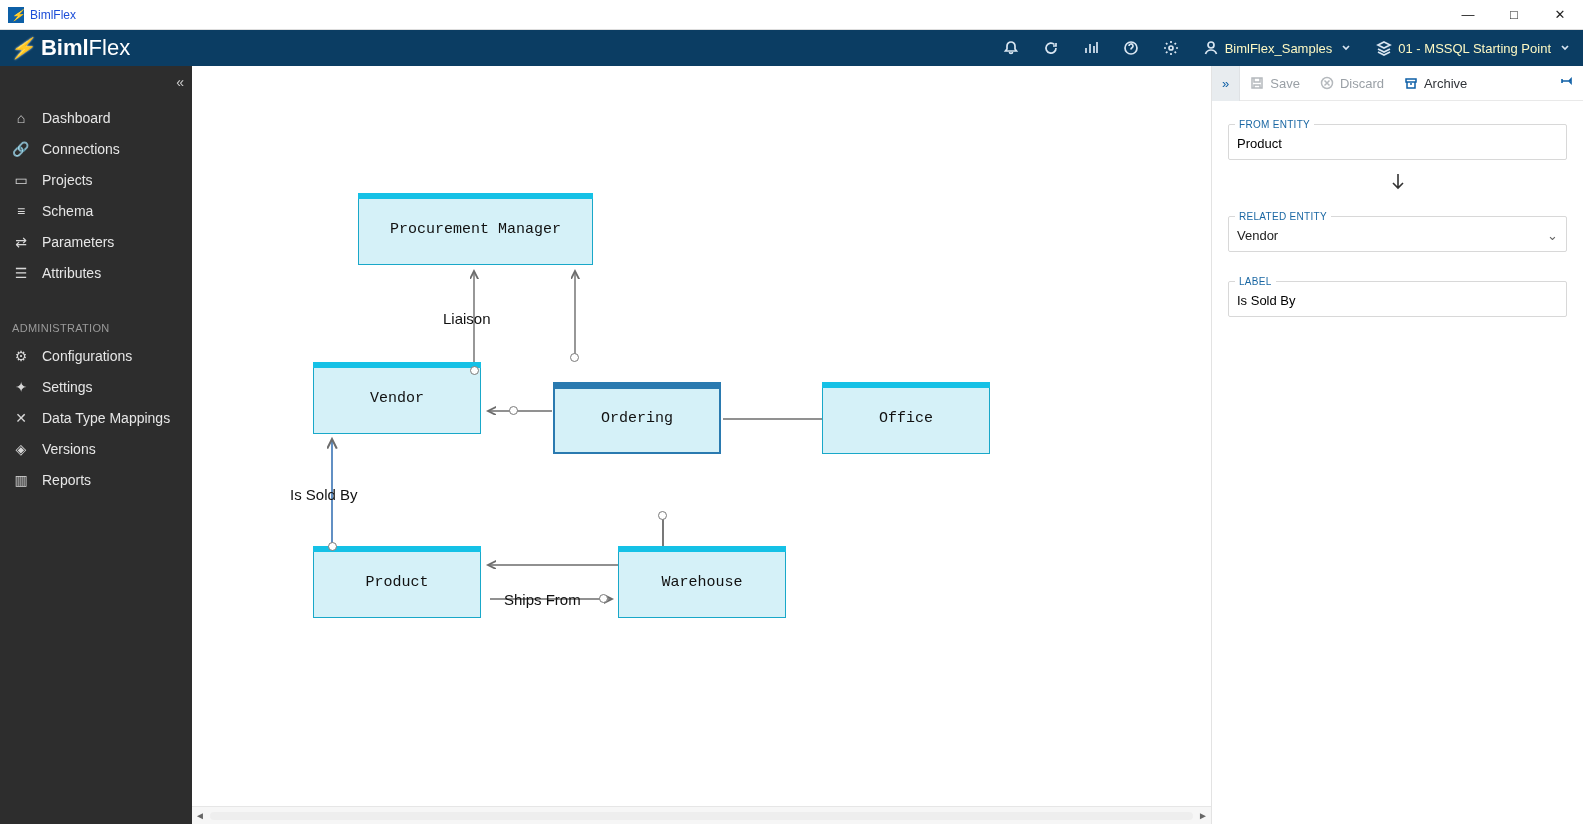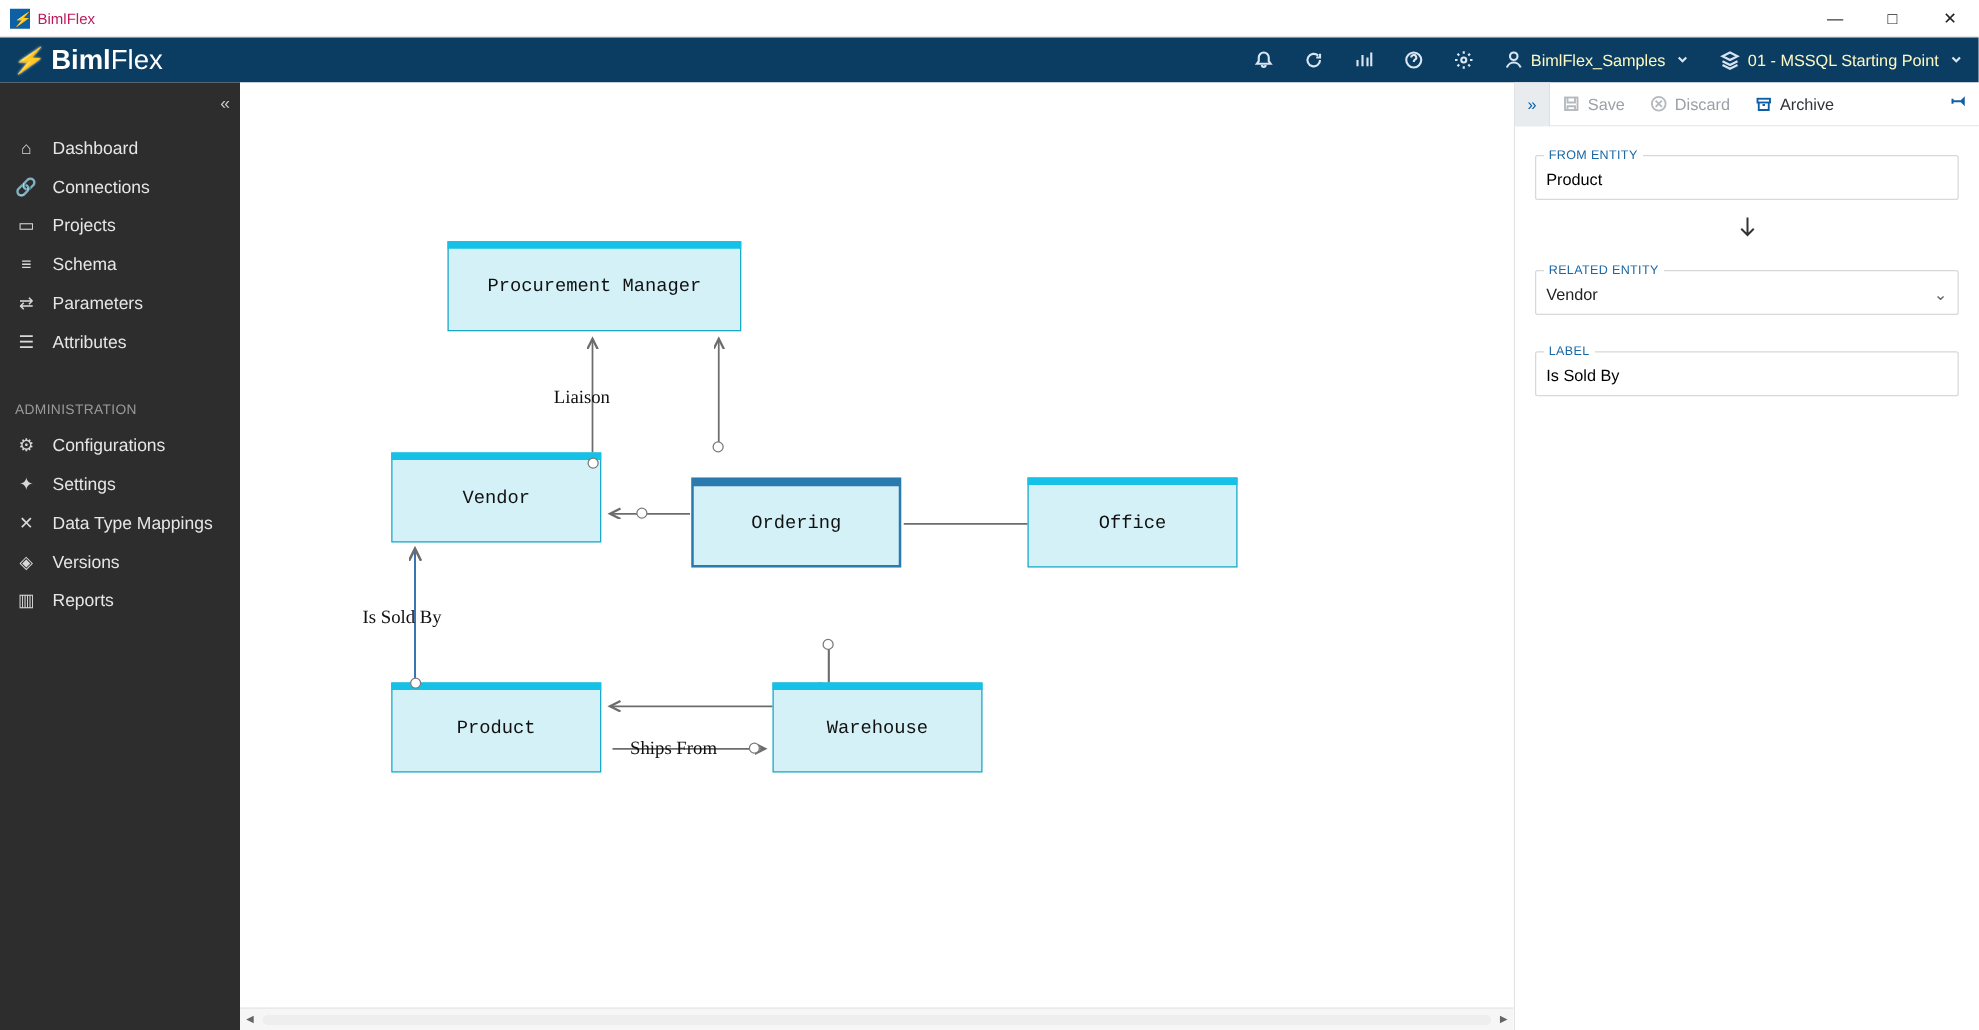--- a/index.html
+++ b/index.html
@@ -1,20 +1,20 @@
 <!DOCTYPE html>
 <html><head>
 <meta charset="utf-8">
 <style>
 * { box-sizing: border-box; margin: 0; padding: 0; }
 html, body { width: 1583px; height: 824px; font-family: "Segoe UI", Arial, sans-serif; overflow: hidden; background:#fff; }
 .titlebar { height: 30px; background:#fff; display:flex; align-items:center; border-bottom:1px solid #ddd; }
 .titlebar .logo-sq { width:16px; height:16px; margin:0 6px 0 8px; background:#0d5fa6; position:relative;}
 .titlebar .logo-sq span{ position:absolute; left:3px; top:2px; color:#fff; font-size:11px; font-weight:bold; font-style:italic;}
-.titlebar .title { font-size:12px; color:#be185d; }
+.titlebar .title { font-size:12px; color:#1d4ed8; }
 .titlebar .ctrls { margin-left:auto; display:flex; }
 .titlebar .ctrls div { width:46px; height:30px; display:flex; align-items:center; justify-content:center; font-size:13px; color:#222;}
 .appbar { height:36px; background:#0b3d63; display:flex; align-items:center; color:#fff; }
 .appbar .brand { display:flex; align-items:center; padding-left:10px; font-size:22px; font-weight:600;}
 .appbar .brand .bolt{ font-style:italic; font-size:20px; margin-right:6px; color:#ff6a00; text-shadow:0 0 2px #fff; }
 .appbar .brand .thin{font-weight:300;}
 .appbar .spacer{flex:1;}
 .appbar .icn{ width:40px; height:36px; display:flex; align-items:center; justify-content:center; color:#d9e6f2; cursor:pointer; }
 .appbar .dd { display:flex; align-items:center; padding:0 12px; height:36px; cursor:pointer; color:#fef9c3;}
 .appbar .dd .lbl{ font-size:13px; margin:0 8px 0 6px;}
@@ -26,21 +26,21 @@
 .sidebar .sect.first{ padding-top:36px;}
 .sidebar .grp-label{ font-size:11px; color:#9a9a9a; letter-spacing:0.3px; padding:6px 12px; }
 .sidebar .item { display:flex; align-items:center; height:31px; padding:0 12px; cursor:pointer; gap:12px; }
 .sidebar .item .ic{ width:18px; display:flex; justify-content:center; color:#d8d8d8; }
 .canvas { flex:1; position:relative; background:#fff; overflow:hidden;}
 .canvas svg.lines{ position:absolute; left:0; top:0; }
 .node { position:absolute; border:1.5px solid #19a8c9; background:#d5f1f8; display:flex; align-items:center; justify-content:center; font-family: "Consolas","Courier New",monospace; font-size:15px; color:#111; }
 .node .bar{ position:absolute; left:-1px; right:-1px; top:-1px; height:6px; background:#15c1e6;}
 .node.sel{ border:2px solid #2a7ab0; }
 .node.sel .bar{ background:#2a7ab0;}
-.labeltxt{ position:absolute; font-family:Liberation Serif, serif; font-size:15px; color:#111; background:transparent;}
+.labeltxt{ position:absolute; font-family:Liberation Sans, sans-serif; font-size:15px; color:#111; background:transparent;}
 .dot{ position:absolute; width:9px; height:9px; border:1.5px solid #7a7a7a; border-radius:50%; background:#fff;}
 .hscroll{ position:absolute; left:0; right:0; bottom:0; height:18px; border-top:1px solid #e6e6e6; background:#f6f6f6; display:flex; align-items:center;}
 .hscroll .arrow{ width:16px; text-align:center; color:#666; font-size:10px;}
 .hscroll .track{ flex:1; height:8px; background:#eee; border-radius:4px; margin:0 2px;}
 .rpanel{ width:372px; border-left:1px solid #e3e3e3; background:#fff; display:flex; flex-direction:column;}
 .rpanel .toolbar{ height:35px; display:flex; align-items:center; border-bottom:1px solid #e9e9e9; }
 .rpanel .toolbar .tb{ display:flex; align-items:center; height:35px; padding:0 10px; gap:6px; font-size:13px; cursor:pointer;}
 .rpanel .toolbar .tb.first{ background:#e8ecef; border-right:1px solid #dfe2e5;}
 .rpanel .toolbar .tb.disabled{ color:#9aa0a6;}
 .rpanel .toolbar .tb.enabled{ color:#303338;}

